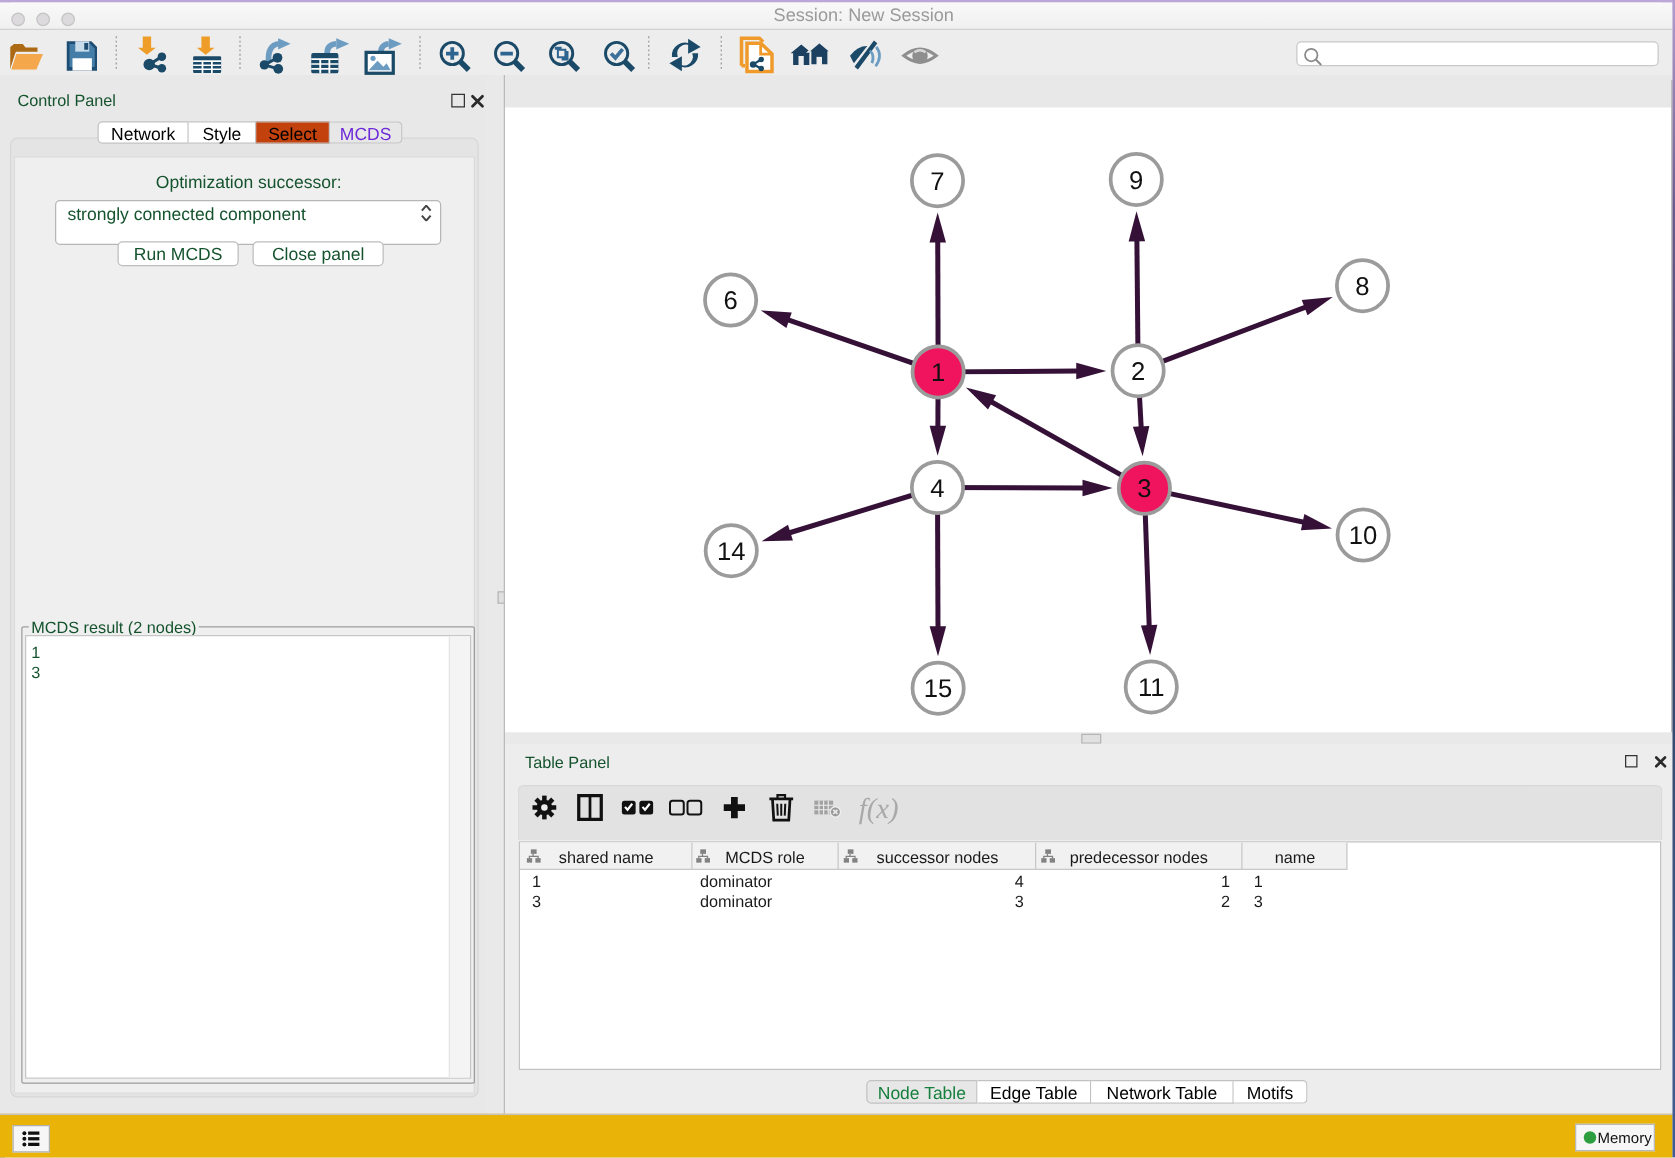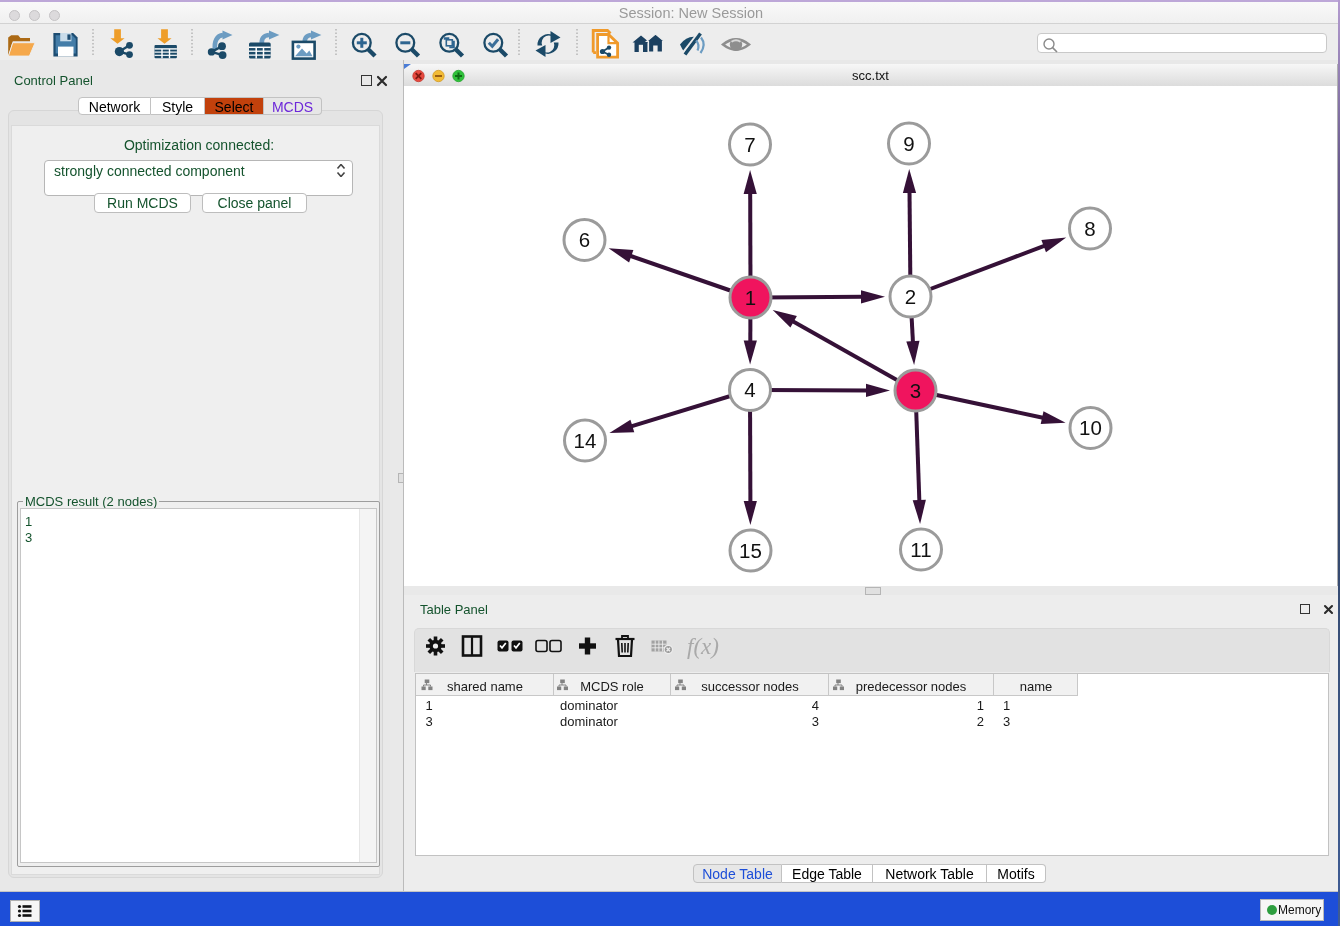--- a/index.html
+++ b/index.html
@@ -36,21 +36,21 @@
   #nettitle .title{position:absolute;left:0;right:0;top:4px;text-align:center;
     font-size:13px;color:#111;}
   #netcanvas{position:absolute;left:0;top:22px;right:0;height:500px;background:#fff;}
   
   #hsplit{left:404px;top:586px;width:934px;height:9px;background:#e9e9e9;}
   #hsplit .grip{left:461px;top:1px;width:14px;height:6px;
     background:#e0e0e0;border:1px solid #b5b5b5;}
   
   #tablepanel{left:404px;top:595px;width:934px;height:296px;background:#ededed;}
   
-  #statusbar{left:0;top:891px;width:1338px;height:35px;background:#1d4ed8;
+  #statusbar{left:0;top:891px;width:1338px;height:35px;background:#eab308;
     border-top:1px solid #c4c4c4;}
   #listbtn{left:10px;top:8px;width:28px;height:20px;background:#f6f6f6;
     border:1px solid #b0b0b0;}
   #membtn{left:1260px;top:7px;width:62px;height:20px;background:#f6f6f6;
     border:1px solid #b9b9b9;font-size:12px;color:#111;}
   .ctext{color:#14532d;}
 </style>
 </head>
 <body>
   <div id="deskTop" class="abs"></div>
@@ -235,21 +235,21 @@
       <div style="width:71px;background:#fff;border:1px solid #c2c2c2;border-radius:4px 0 0 4px;
            text-align:center;line-height:18px;">Network</div>
       <div style="width:53px;background:#fff;border:1px solid #c2c2c2;border-left:none;
            text-align:center;line-height:18px;">Style</div>
       <div style="width:58px;background:#c2410c;border:1px solid #c2c2c2;border-left:none;
            text-align:center;line-height:18px;">Select</div>
       <div style="width:57px;background:#e7e7e7;border:1px solid #c2c2c2;border-left:none;
            border-radius:0 4px 4px 0;text-align:center;line-height:18px;color:#6d28d9;">MCDS</div>
     </div>
 
-    <div class="abs ctext" style="left:0px;top:77px;width:398px;text-align:center;font-size:14px;">Optimization connected:</div>
+    <div class="abs ctext" style="left:0px;top:77px;width:398px;text-align:center;font-size:14px;">Optimization successor:</div>
     <div class="abs" style="left:44px;top:100px;width:309px;height:36px;background:#fff;
          border:1px solid #b6b6b6;border-radius:4px;box-sizing:border-box;">
       <div class="ctext" style="position:absolute;left:9px;top:2px;font-size:14px;">strongly connected component</div>
       <svg style="position:absolute;right:6px;top:3px" width="10" height="13">
         <path d="M1.5,4.5 L5,0.5 L8.5,4.5" fill="none" stroke="#444" stroke-width="1.6"></path>
         <path d="M1.5,8.5 L5,12.5 L8.5,8.5" fill="none" stroke="#444" stroke-width="1.6"></path>
       </svg>
     </div>
     <div class="abs ctext" style="left:94px;top:133px;width:95px;height:18px;background:#fff;
          border:1px solid #bdbdbd;border-radius:4px;text-align:center;line-height:18px;font-size:14px;">Run MCDS</div>
@@ -267,32 +267,20 @@
            border-left:1px solid #e6e6e6;"></div>
     </div>
   </div>
   <div id="vsplit" class="abs">
     <div class="grip"></div>
   </div>
   <div id="canvasedge" class="abs"></div>
   <div id="mdibg" class="abs"></div>
 
   <div id="netwin" class="abs">
-    <div id="nettitle">
-      <svg width="80" height="22" style="position:absolute;left:0;top:0">
-        <path d="M0,0 L7,0 L0,5 Z" fill="#4a7cd6"></path>
-        <circle cx="14.5" cy="12" r="5.7" fill="#e8493f" stroke="#c03830" stroke-width="0.8"></circle>
-        <path d="M11.7,9.2 L17.3,14.8 M17.3,9.2 L11.7,14.8" stroke="#7e1810" stroke-width="1.8"></path>
-        <circle cx="34.5" cy="12" r="5.7" fill="#f2bb36" stroke="#d29b25" stroke-width="0.8"></circle>
-        <line x1="31" y1="12" x2="38" y2="12" stroke="#9a5f12" stroke-width="2"></line>
-        <circle cx="54.5" cy="12" r="5.7" fill="#2fc13a" stroke="#25a32e" stroke-width="0.8"></circle>
-        <path d="M51,12 L58,12 M54.5,8.5 L54.5,15.5" stroke="#0e6b14" stroke-width="2"></path>
-      </svg>
-      <div class="title">scc.txt</div>
-    </div>
     <div id="netcanvas">
       <svg width="934" height="500" style="position:absolute;left:0;top:0">
       <line x1="346.5" y1="211.5" x2="346.2" y2="106.0" stroke="#351137" stroke-width="4"></line>
       <polygon points="346.1,84.0 352.8,108.0 339.6,108.0" fill="#351137"></polygon>
       <line x1="346.5" y1="211.5" x2="225.4" y2="169.5" stroke="#351137" stroke-width="4"></line>
       <polygon points="204.6,162.3 229.4,164.0 225.1,176.4" fill="#351137"></polygon>
       <line x1="346.5" y1="211.5" x2="459.0" y2="210.8" stroke="#351137" stroke-width="4"></line>
       <polygon points="481.0,210.7 457.0,217.4 457.0,204.2" fill="#351137"></polygon>
       <line x1="346.5" y1="211.5" x2="346.3" y2="256.5" stroke="#351137" stroke-width="4"></line>
       <polygon points="346.1,278.5 339.7,254.5 352.9,254.5" fill="#351137"></polygon>
@@ -470,21 +458,21 @@
           <text x="144" y="51.5">dominator</text>
           <text x="403" y="51.5" text-anchor="end">3</text>
           <text x="568" y="51.5" text-anchor="end">2</text>
           <text x="587" y="51.5">3</text>
         </g>
       </svg>
     </div>
 
     <div class="abs" style="left:289px;top:269px;height:19px;display:flex;font-size:14px;">
       <div style="width:87px;background:#e7e7e7;border:1px solid #c2c2c2;border-radius:4px 0 0 4px;
-           text-align:center;line-height:19px;color:#1d4ed8;">Node Table</div>
+           text-align:center;line-height:19px;color:#15803d;">Node Table</div>
       <div style="width:90px;background:#fff;border:1px solid #c2c2c2;border-left:none;
            text-align:center;line-height:19px;">Edge Table</div>
       <div style="width:113px;background:#fff;border:1px solid #c2c2c2;border-left:none;
            text-align:center;line-height:19px;">Network Table</div>
       <div style="width:58px;background:#fff;border:1px solid #c2c2c2;border-left:none;
            border-radius:0 4px 4px 0;text-align:center;line-height:19px;">Motifs</div>
     </div>
   </div>
 
   <div id="statusbar" class="abs">

